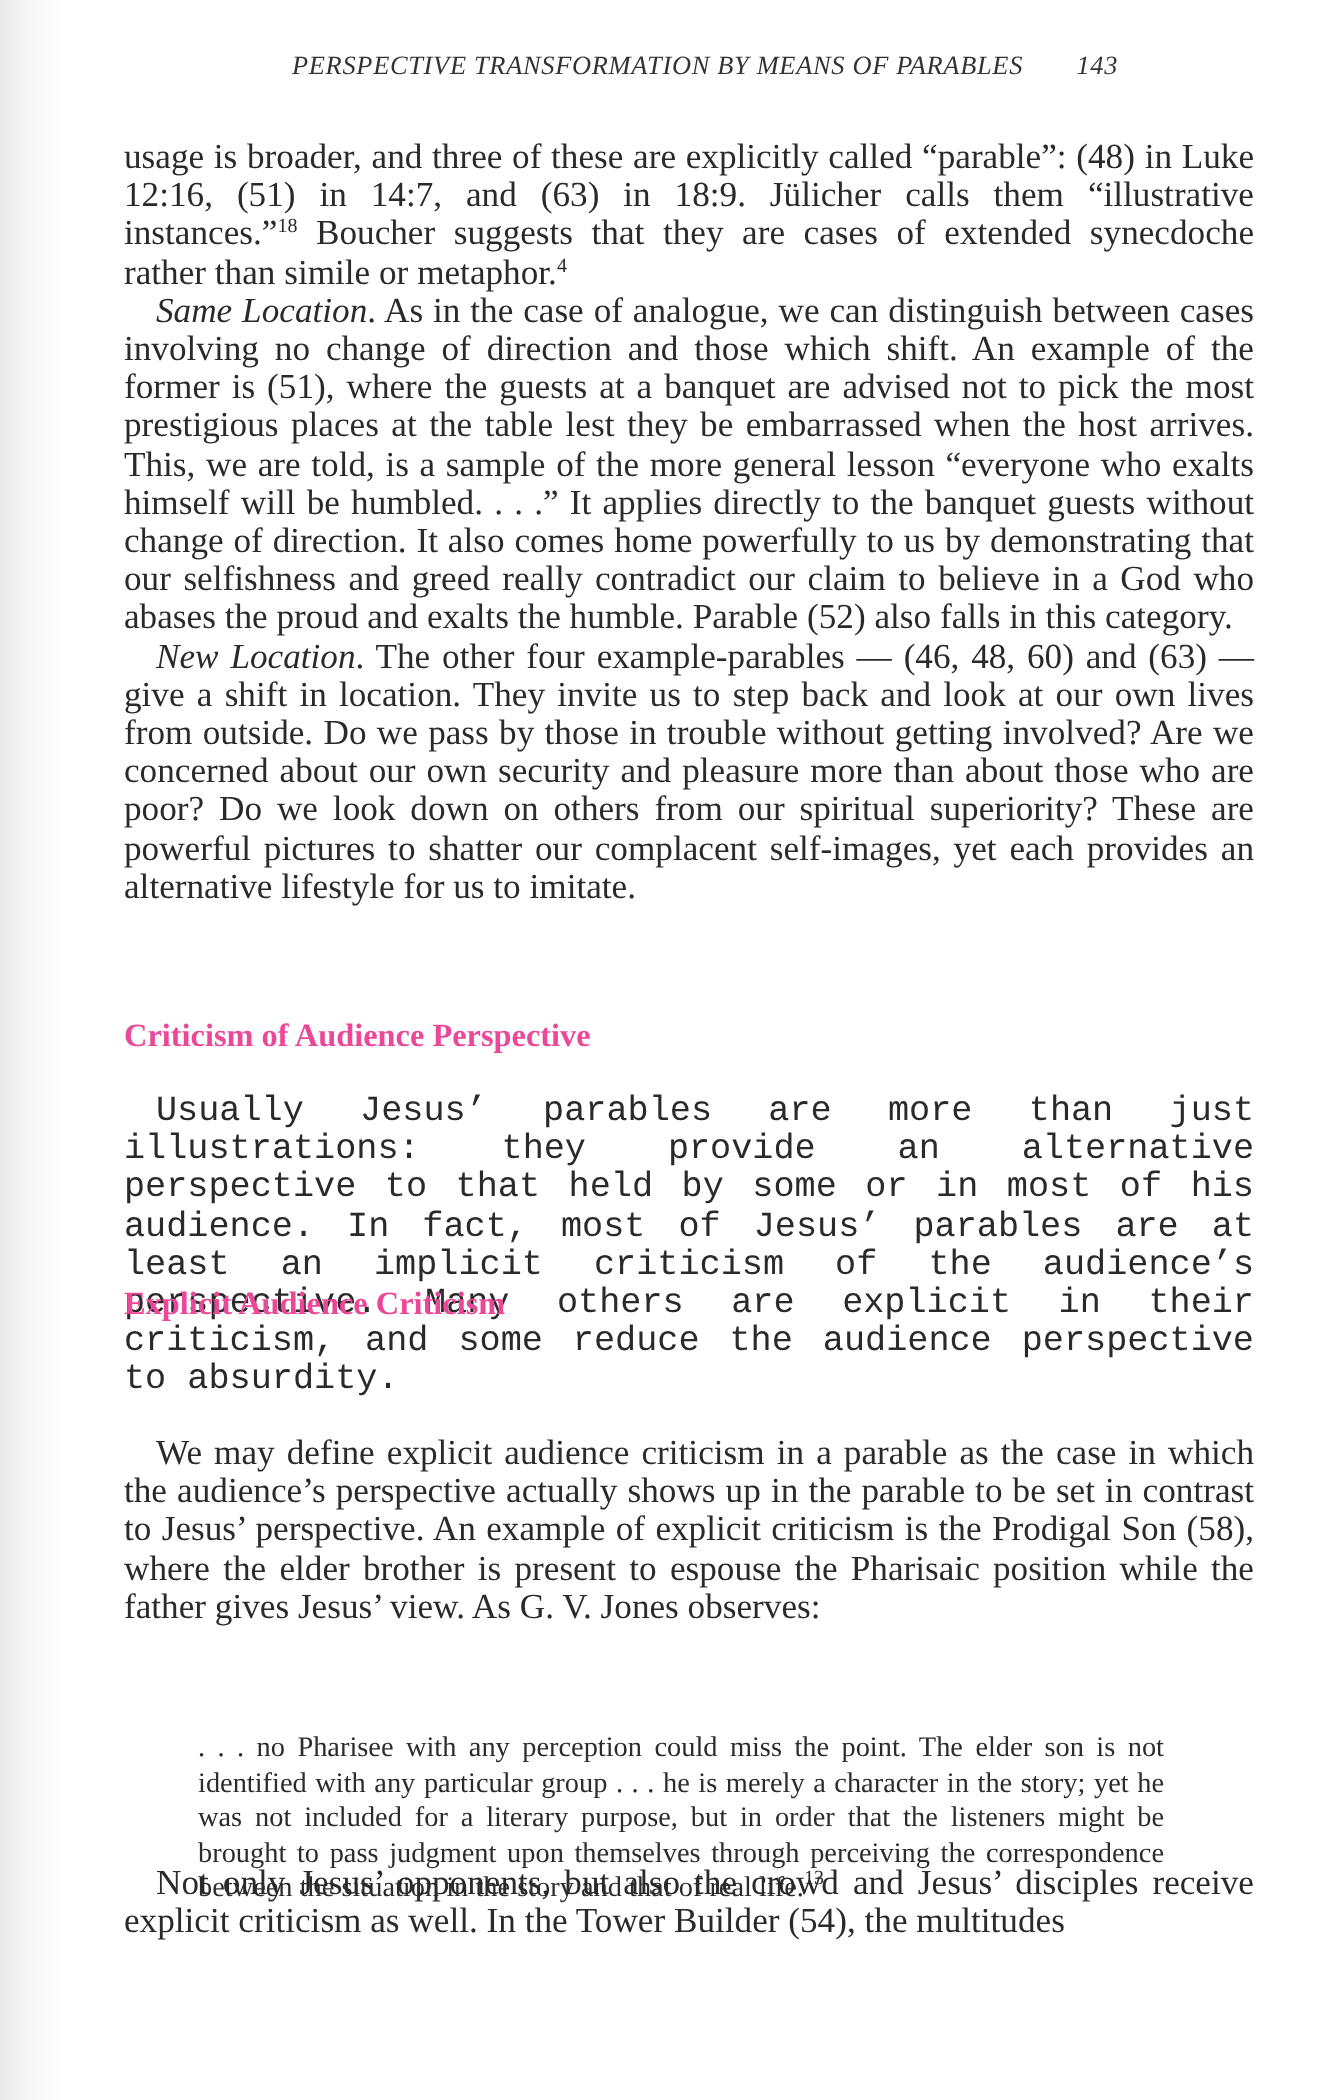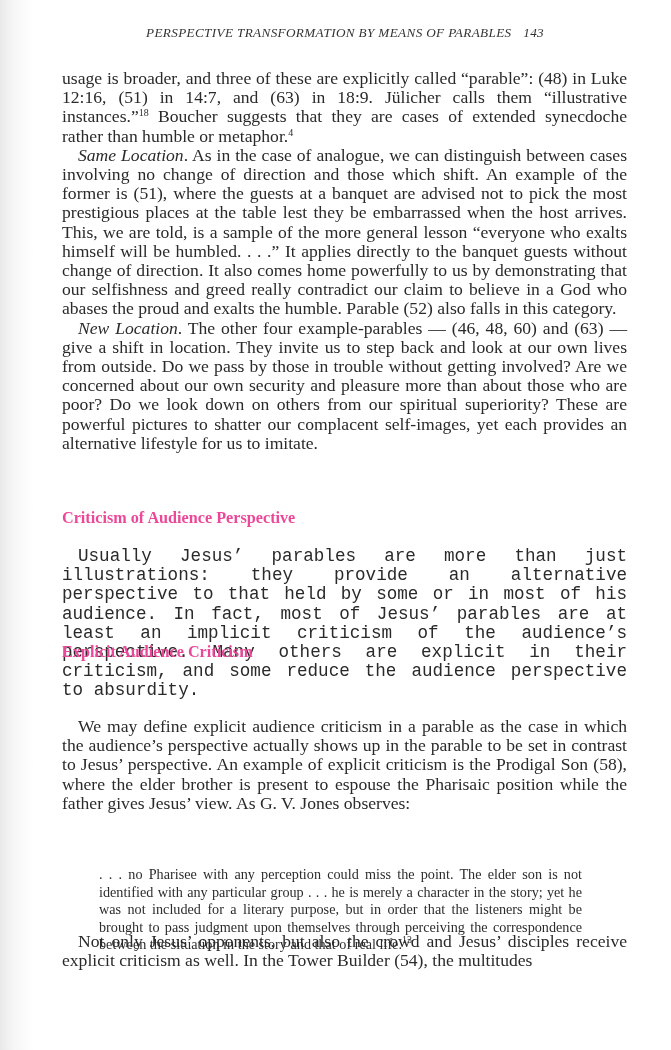--- a/index.html
+++ b/index.html
@@ -32,21 +32,21 @@
     top: 25px;
     left: 84px;
     width: 480px;
     font-style: italic;
     font-size: 13.2px;
     letter-spacing: 0.35px;
     color: #333;
     white-space: nowrap;
   }
   .running-head .page-num {
-    margin-left: 8px;
+    margin-left: 23px;
   }
   .body-text {
     position: absolute;
     left: 0;
     width: 565px;
     font-size: 17.6px;
     line-height: 19.2px;
     text-align: justify;
     hyphens: manual;
   }
@@ -87,21 +87,21 @@
 <div class="gutter-shade"></div>
 
 <div class="page">
 
   <div class="running-head">
     <span>PERSPECTIVE TRANSFORMATION BY MEANS OF PARABLES</span>
     <span class="page-num">143</span>
   </div>
 
   <div class="body-text" style="top:69px;">
-    <p><span>usage is broader, and three of these are explicitly called “parable”: (48) in Luke 12:16, (51) in 14:7, and (63) in 18:9. Jülicher calls them “illustrative instances.”</span><sup>18</sup><span> Boucher suggests that they are cases of extended synecdoche rather than humble or metaphor.</span><sup>4</sup></p>
+    <p><span>usage is broader, and three of these are explicitly called “parable”: (48) in Luke 12:16, (51) in 14:7, and (63) in 18:9. Jülicher calls them “illustrative instances.”</span><sup>18</sup><span> Boucher suggests that they are cases of extended synecdoche rather than simile or metaphor.</span><sup>4</sup></p>
     <p class="indent"><i>Same Location</i><span>. As in the case of analogue, we can distinguish between cases involving no change of direction and those which shift. An example of the former is (51), where the guests at a banquet are advised not to pick the most prestigious places at the table lest they be embarrassed when the host arrives. This, we are told, is a sample of the more general lesson “everyone who exalts himself will be humbled. . . .” It applies directly to the banquet guests without change of direction. It also comes home powerfully to us by demonstrating that our selfishness and greed really contradict our claim to believe in a God who abases the proud and exalts the humble. Parable (52) also falls in this category.</span></p>
     <p class="indent"><i>New Location</i><span>. The other four example-parables — (46, 48, 60) and (63) — give a shift in location. They invite us to step back and look at our own lives from outside. Do we pass by those in trouble without getting involved? Are we concerned about our own security and pleasure more than about those who are poor? Do we look down on others from our spiritual superiority? These are powerful pictures to shatter our compla­cent self-images, yet each provides an alternative lifestyle for us to imitate.</span></p>
   </div>
 
   <div class="section-heading" style="top:509px;">Criticism of Audience Perspective</div>
 
   <div class="body-text" style="top:547px;font-family:Liberation Mono, monospace;">
     <p class="indent">Usually Jesus’ parables are more than just illustrations: they provide an alternative perspective to that held by some or in most of his audience. In fact, most of Jesus’ parables are at least an implicit criticism of the audience’s perspective. Many others are explicit in their criticism, and some reduce the audience perspective to absurdity.</p>
   </div>
 

